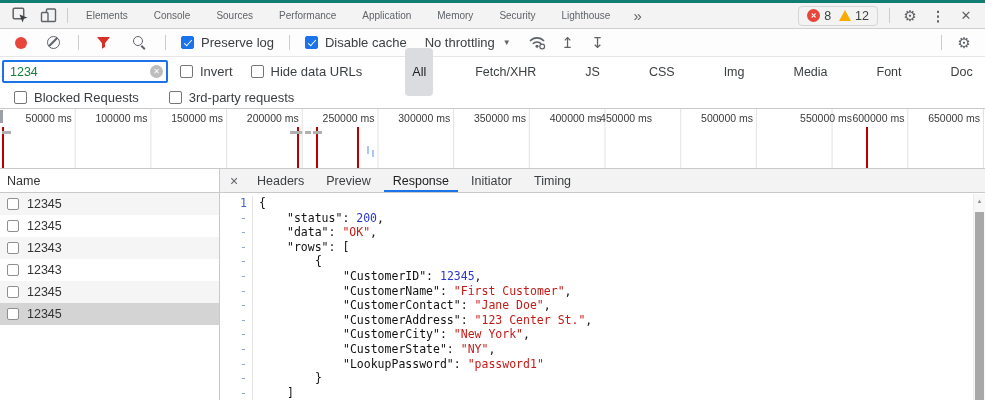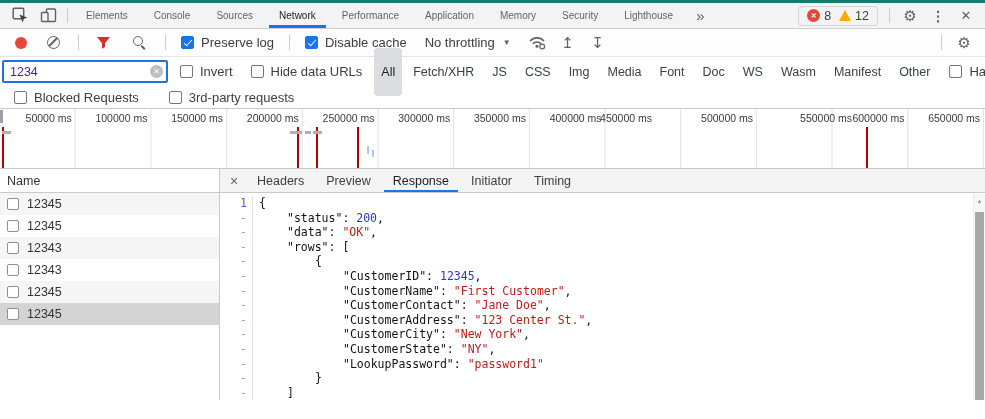--- a/index.html
+++ b/index.html
@@ -52,24 +52,24 @@
     border:solid #fff; border-width:0 1.8px 1.8px 0; transform:rotate(42deg); }
   .chk-group { display:flex; align-items:center; gap:7px; padding:0 6px; font-size:13px; color:#3c4043; white-space:nowrap; }
   .throttle { display:flex; align-items:center; gap:8px; padding:0 8px; font-size:13px; color:#3c4043; }
   .dd-arrow { font-size:8px; color:#5f6368; }
   .tb-spacer { flex:1; }
 
   
   .filter-row1 { height:29px; display:flex; align-items:center; padding:0 2px; gap:6px; background:#fff; }
   .filter-input-wrap { position:relative; width:166px; height:23px; flex:none; }
   .filter-input { width:100%; height:100%; border:2px solid #1a73e8; border-radius:2px; outline:none;
-    font-family:"Liberation Sans",sans-serif; font-size:12.5px; padding:0 20px 0 6px; color:#4c1d95; }
+    font-family:"Liberation Sans",sans-serif; font-size:12.5px; padding:0 20px 0 6px; color:#15803d; }
   .input-clear { position:absolute; right:5px; top:5px; width:13px; height:13px; border-radius:50%;
     background:#bdbdbd; color:#fff; font-size:8px; display:flex; align-items:center; justify-content:center; }
-  .pill { padding:17px 7px; border-radius:4px; font-size:12.5px; color:#3c4043; white-space:nowrap; }
+  .pill { padding:17px 7px; border-radius:4px; font-size:12.5px; color:#3c4043; white-space:nowrap;margin-left:31px; }
   .pill.active { background:#dadce0; color:#202124; }
   .pills-host { display:flex; align-items:center; gap:4px; }
   .filter-row2 { height:22px; display:flex; align-items:center; gap:18px; padding:0 8px; background:#fff;text-align:center; }
 
   
   .overview { position:relative; height:61px; border-top:1px solid #c9c9c9; border-bottom:1px solid #c9c9c9;
     background-image:linear-gradient(to right, transparent 0, transparent 74.7px, #e2e2e2 74.7px, #e2e2e2 75.7px);
     background-size:75.7px 100%; overflow:hidden; background-color:#fff; }
   .tl-label { position:absolute; top:3px; width:86px; text-align:right; font-size:10.5px; color:#3a3a3a; white-space:nowrap; }
   .ov-redline { position:absolute; top:18px; height:60px; width:2px; background:#b80000; }
@@ -133,23 +133,20 @@
     <div class="tabs-host">
 
     <div class="main-tab">
           <span>Elements</span>
         </div>
         <div class="main-tab">
           <span>Console</span>
         </div>
         <div class="main-tab">
           <span>Sources</span>
-        </div>
-        <div class="main-tab active">
-          <span>Network</span>
         </div>
         <div class="main-tab">
           <span>Performance</span>
         </div>
         <div class="main-tab">
           <span>Application</span>
         </div>
         <div class="main-tab">
           <span>Memory</span>
         </div>

